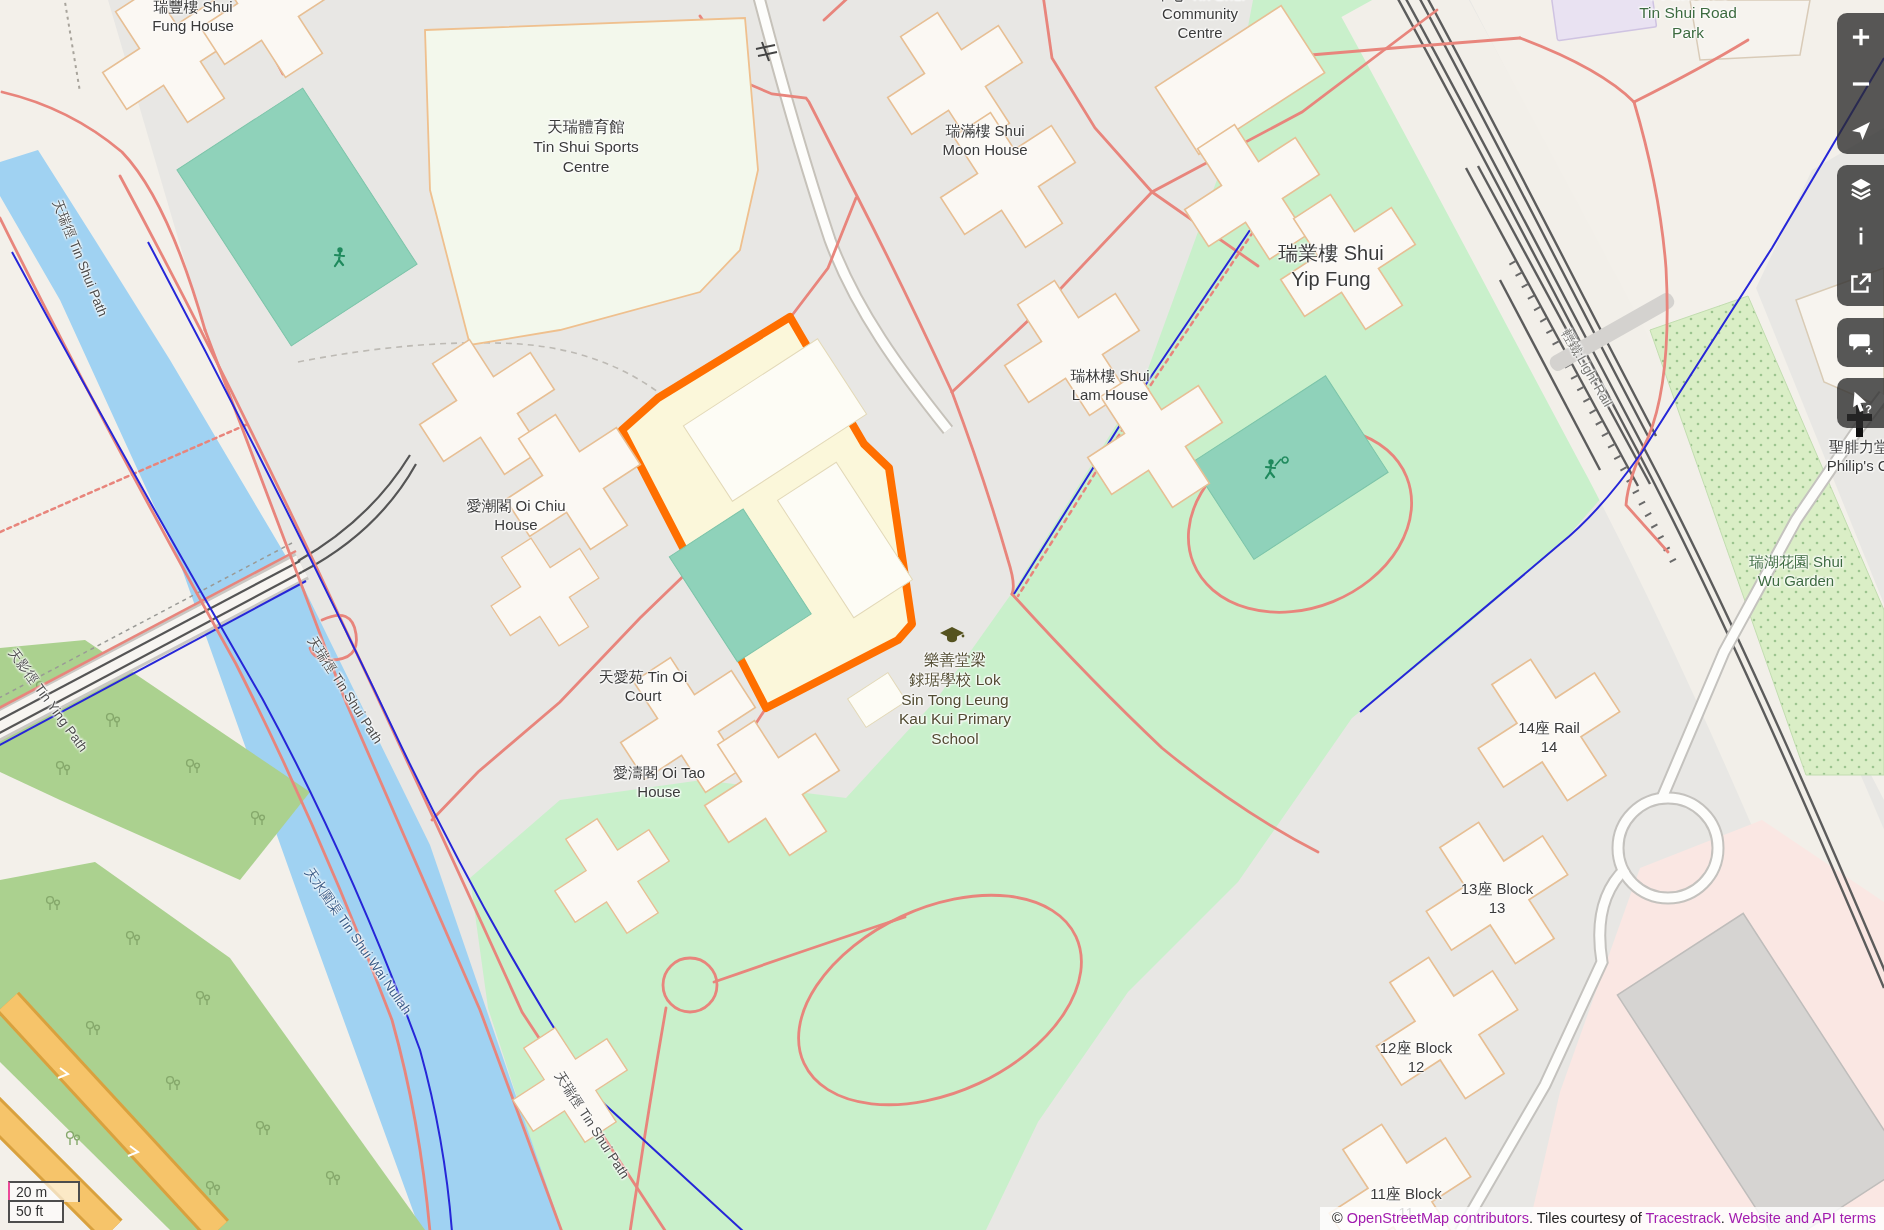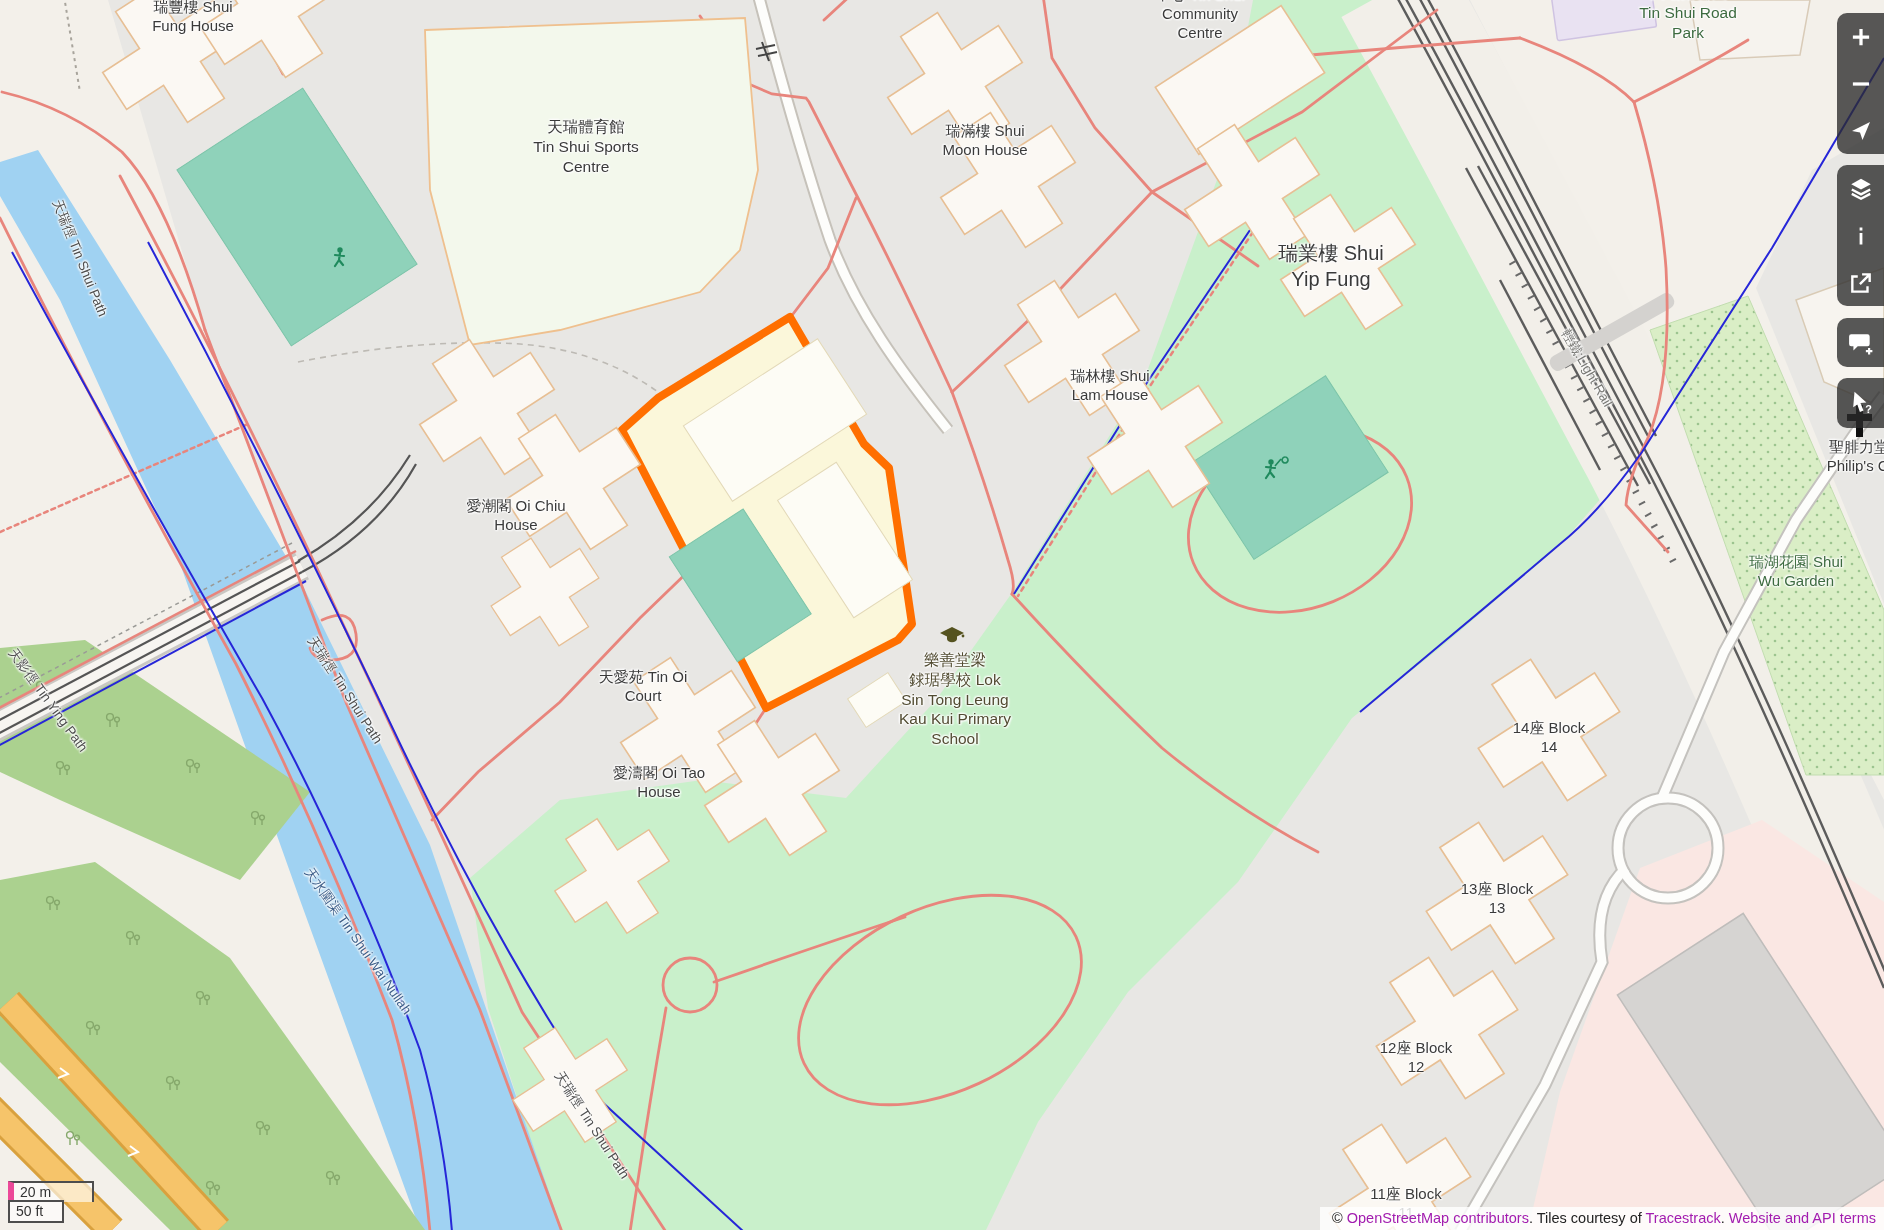--- a/index.html
+++ b/index.html
@@ -16,21 +16,21 @@
   .lbl.road{color:#4e4e4e;}
   .lbl.school{color:#514b31;}
   .lbl.rail{color:#767672;}
   
   .ctl{position:absolute;left:1837px;width:47px;background:rgba(42,42,42,.78);
        display:flex;align-items:center;justify-content:center;cursor:pointer;border:0;padding:0;}
   .ctl svg{display:block;}
   
   #scalebar{position:absolute;left:8px;top:1181px;color:#333;font-size:14px;line-height:1;}
   #scalebar .row{background:rgba(255,255,255,.62);padding:2px 4px 3px 6px;box-sizing:border-box;}
-  #scale-m{width:86px;border-top:2px solid #4d4d4d;border-left:6px solid #ec4899;border-right:2px solid #4d4d4d;}
+  #scale-m{width:72px;border-top:2px solid #4d4d4d;border-left:2px solid #ec4899;border-right:2px solid #4d4d4d;}
   #scale-ft{width:56px;border-bottom:2px solid #4d4d4d;border-left:2px solid #4d4d4d;border-right:2px solid #4d4d4d;border-top:2px solid #4d4d4d;margin-top:-2px;}
   
   #attribution{position:absolute;right:0;bottom:0;background:rgba(255,255,255,.82);
      font-size:14.5px;color:#222;padding:3px 8px 4px 12px;white-space:nowrap;}
   #attribution a{color:#a21caf;text-decoration:none;}
 </style>
 </head>
 <body>
 
 <div id="screen">
@@ -294,21 +294,21 @@
       </div>
       <div class="lbl green" style="left: 1796px; top: 571px; font-size: 15px; transform: translate(-50%, -50%) rotate(0deg);">
         <div>瑞湖花園 Shui</div>
         <div>Wu Garden</div>
       </div>
       <div class="lbl dark" style="left: 1866px; top: 456px; font-size: 15px; transform: translate(-50%, -50%) rotate(0deg);">
         <div>聖腓力堂 S</div>
         <div>Philip's Chu</div>
       </div>
       <div class="lbl dark" style="left: 1549px; top: 737px; font-size: 15px; transform: translate(-50%, -50%) rotate(0deg);">
-        <div>14座 Block</div>
+        <div>14座 Rail</div>
         <div>14</div>
       </div>
       <div class="lbl dark" style="left: 1497px; top: 898px; font-size: 15px; transform: translate(-50%, -50%) rotate(0deg);">
         <div>13座 Block</div>
         <div>13</div>
       </div>
       <div class="lbl dark" style="left: 1416px; top: 1057px; font-size: 15px; transform: translate(-50%, -50%) rotate(0deg);">
         <div>12座 Block</div>
         <div>12</div>
       </div>

